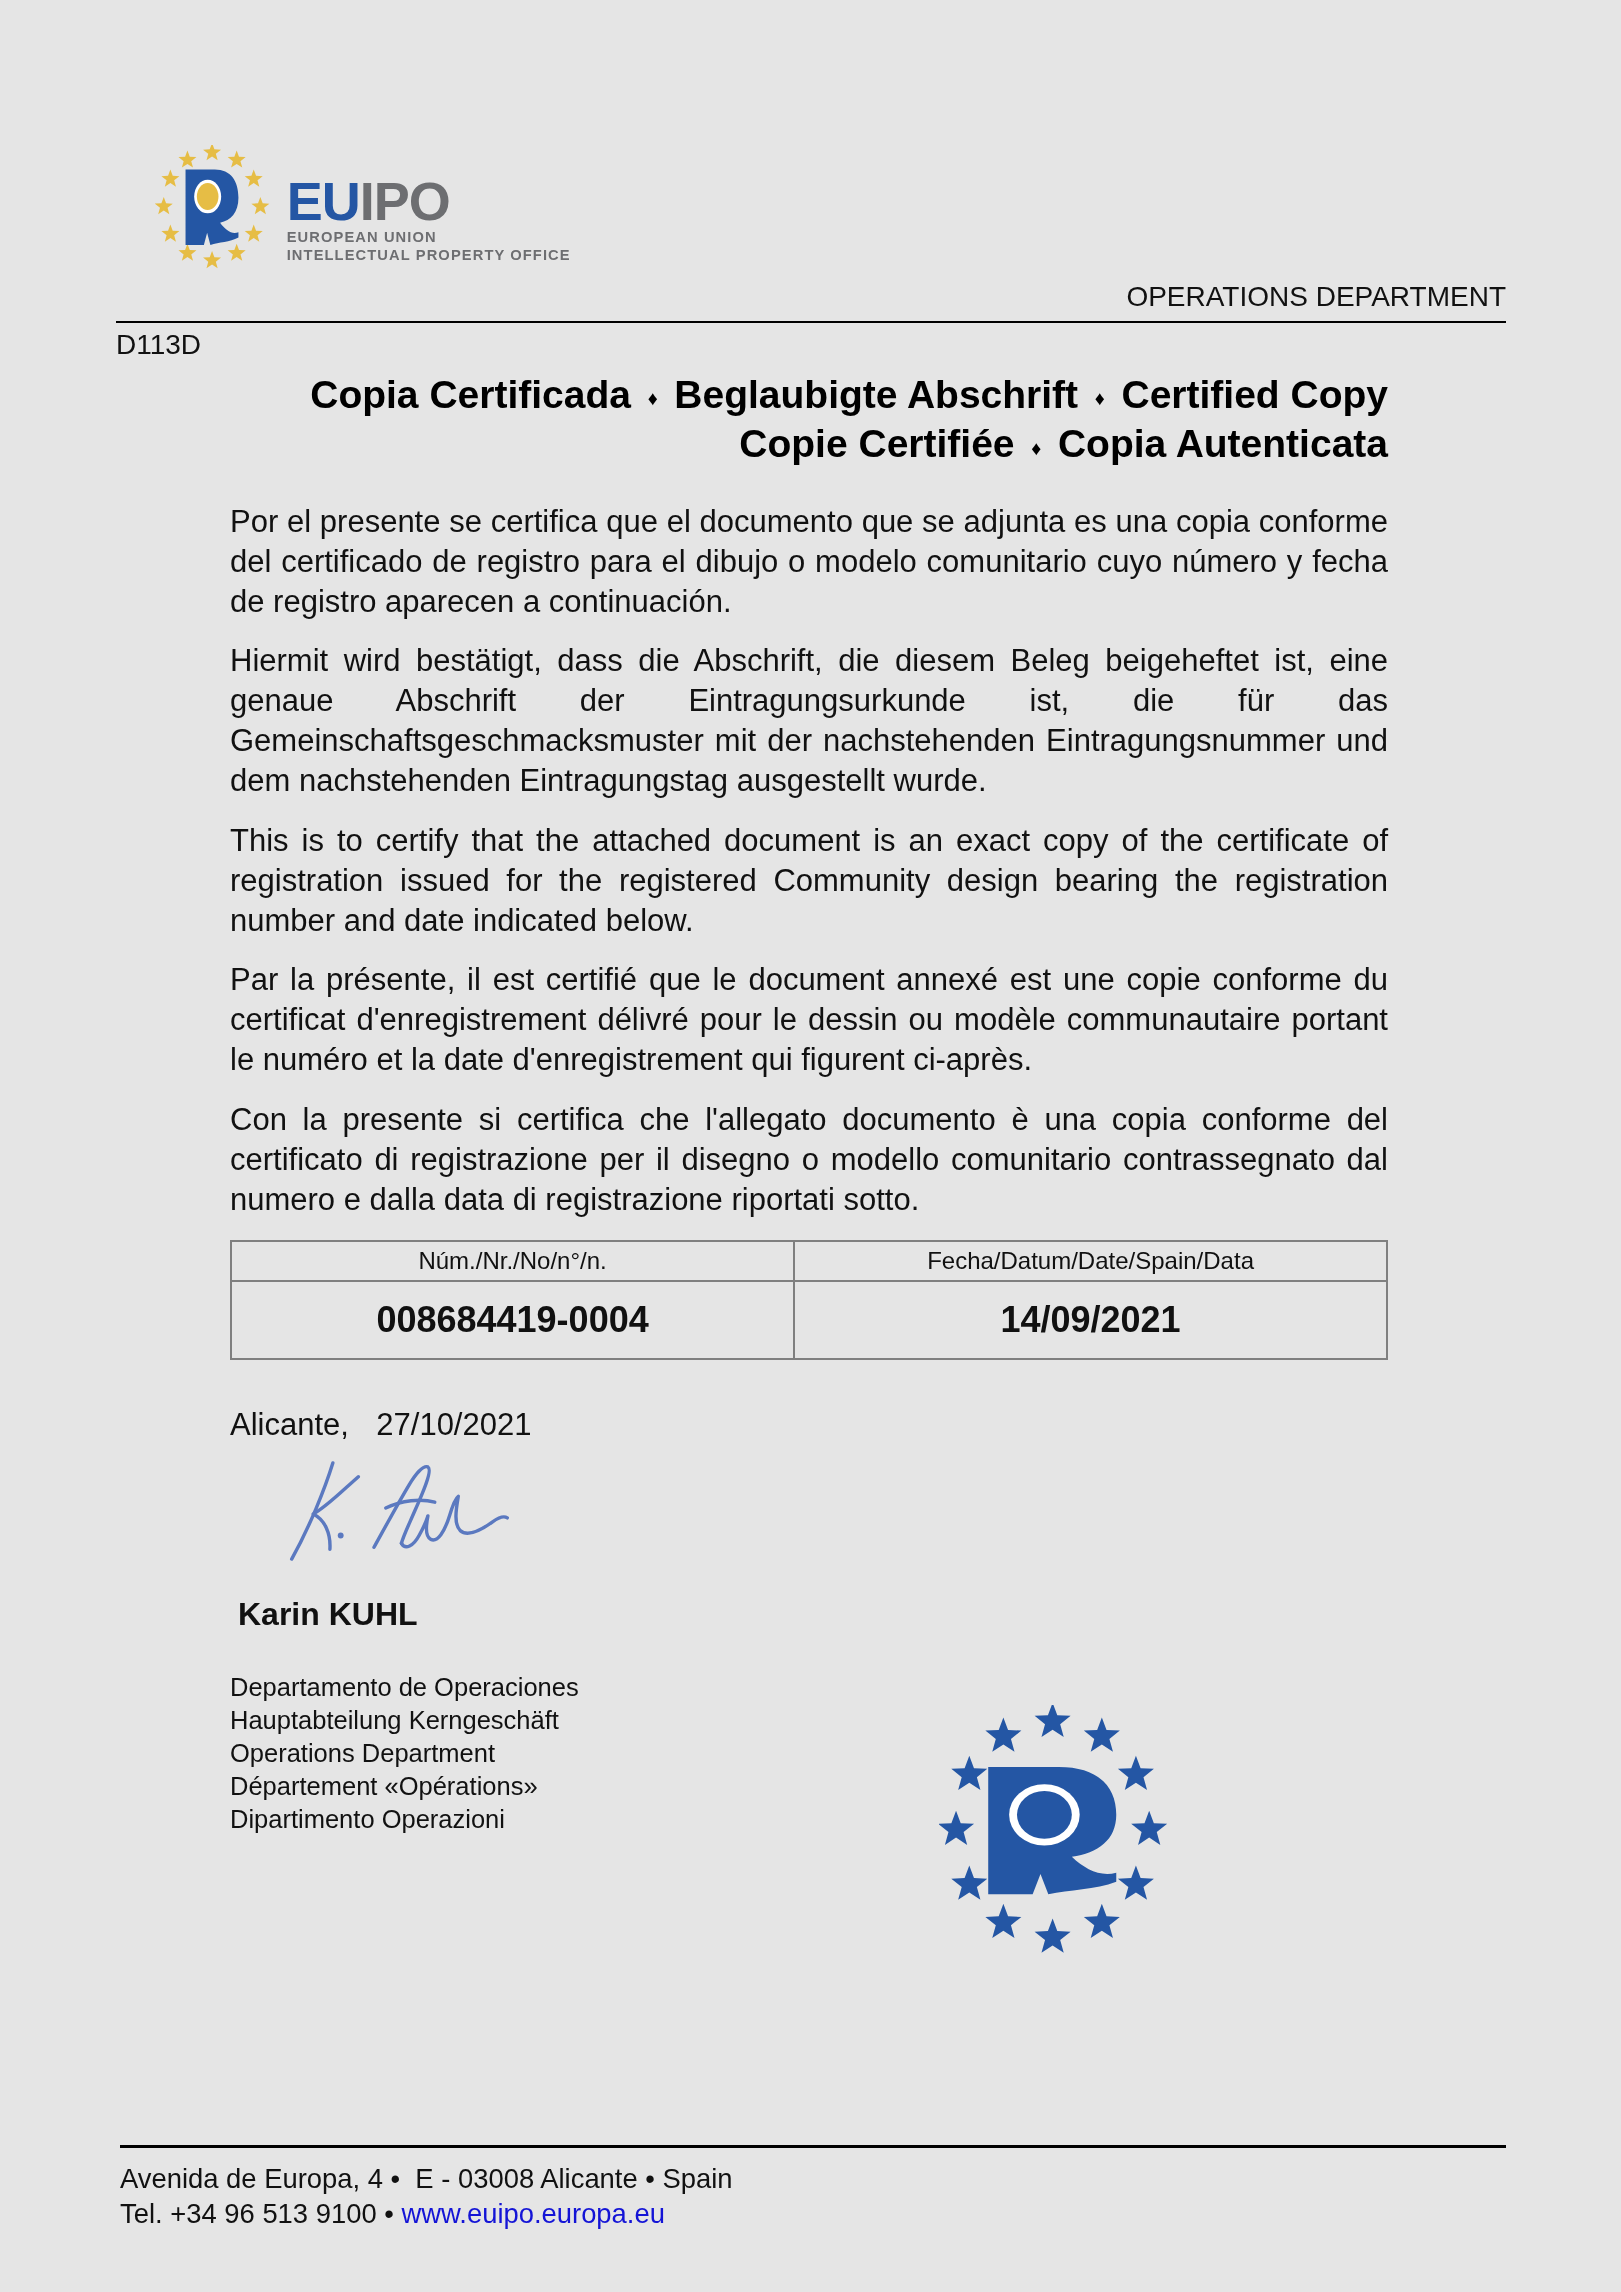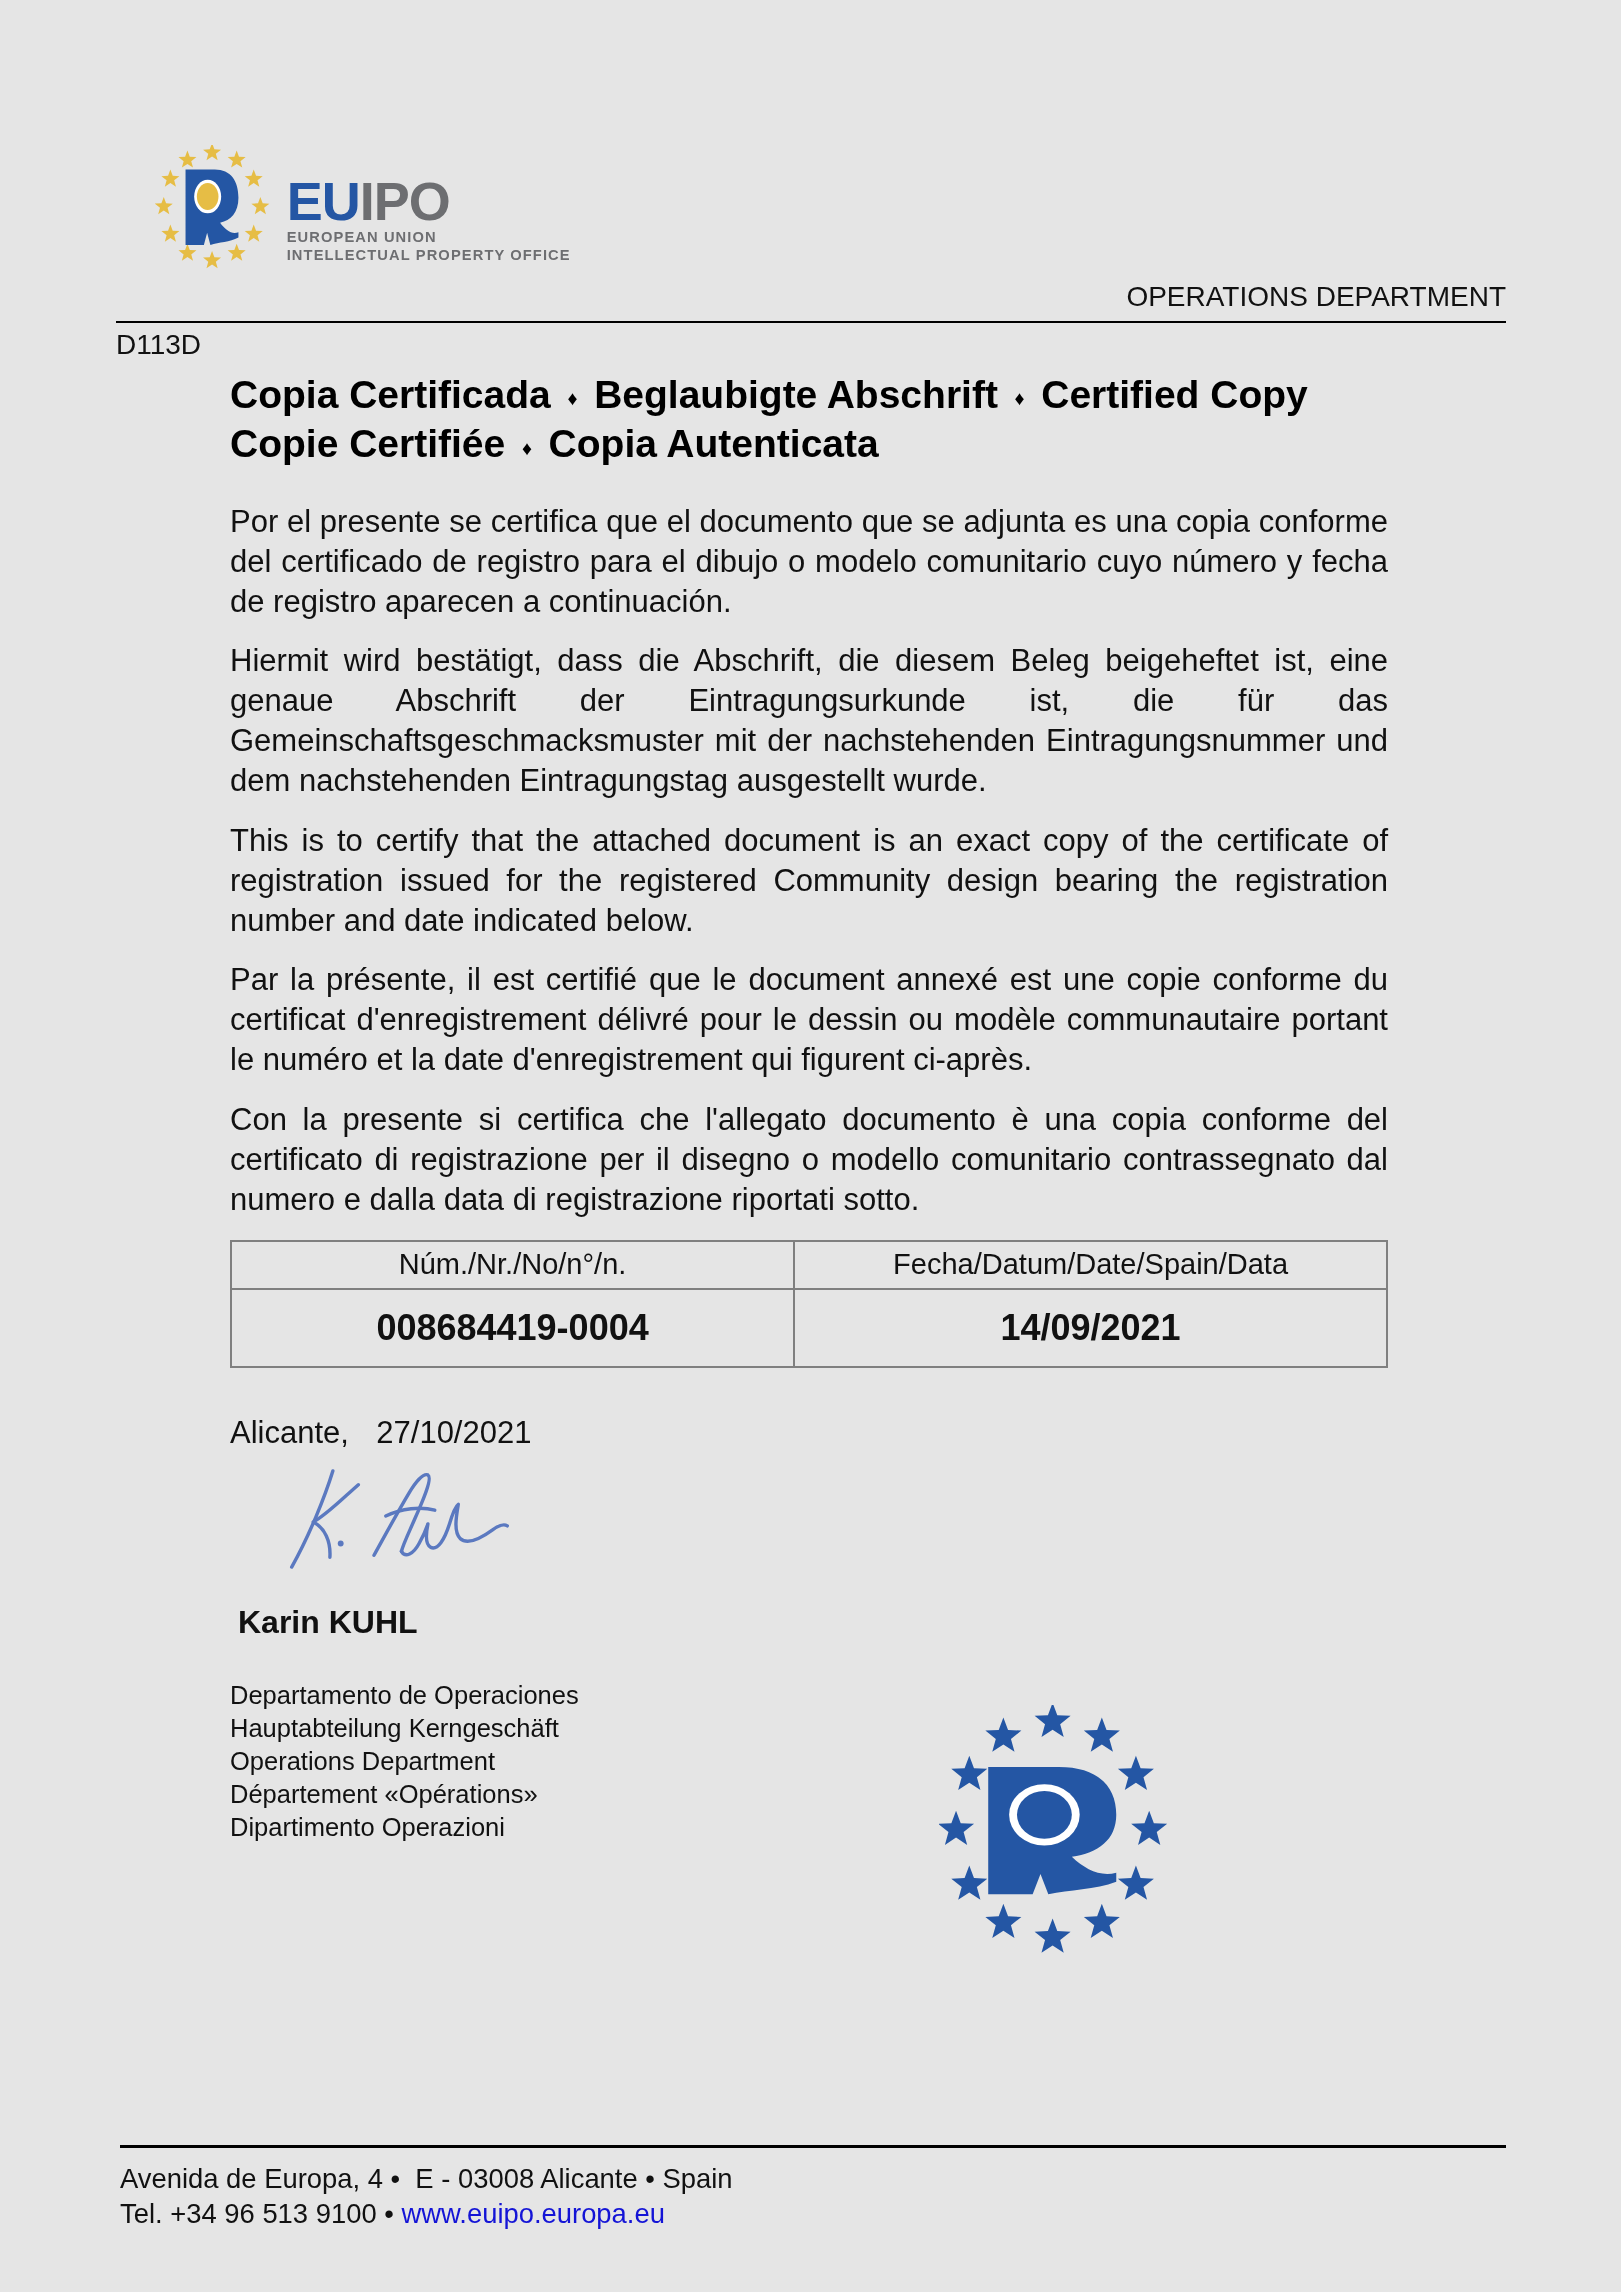--- a/index.html
+++ b/index.html
@@ -23,31 +23,31 @@
   .wordmark-line{font-weight:bold;font-size:54px;line-height:47px;letter-spacing:-1px;}
   .wm-eu{color:var(--accent-blue);}
   .wm-ipo{color:var(--logo-gray);}
   .wordmark-sub{color:var(--logo-gray);font-size:14.7px;line-height:18.6px;letter-spacing:1.1px;margin-top:2.9px;font-weight:bold;}
 
   .dept-line{margin:5.9px 115px 0 116px;text-align:right;font-size:28px;line-height:33px;}
   .rule{margin:7.8px 115px 0 116px;border-top:2.9px solid #000;}
   .form-code{margin:4.9px 115px 0 116px;text-align:left;font-size:28px;line-height:33px;}
 
   
-  .title{margin:11.8px 233px 0 230px;text-align:left;font-weight:bold;font-size:39px;line-height:46px;color:#000;}
+  .title{margin:11.8px 233px 0 230px;text-align:right;font-weight:bold;font-size:39px;line-height:46px;color:#000;}
   .diamond{display:inline-block;font-size:19.6px;vertical-align:2.9px;margin:0 16.7px;}
 
   
   .paras{margin:31px 233px 0 230px;}
   .paras p{margin:0 0 19.6px 0;font-size:31px;line-height:40px;text-align:justify;}
 
   
   .cert-table{margin:13.7px 233px 0 230px;border:2px solid var(--table-border);display:grid;grid-template-columns:48.8% 51.2%;}
   .cert-cell{display:flex;align-items:center;justify-content:center;}
-  .cert-head{font-size:29px;height:48px;border-bottom:2px solid var(--table-border);}
+  .cert-head{font-size:24px;height:40px;border-bottom:2px solid var(--table-border);}
   .cert-val{font-size:36px;font-weight:bold;height:76px;}
   .col-first{border-right:2px solid var(--table-border);}
 
   
   .place-date{margin:45px 233px 0 230px;font-size:31px;line-height:39px;}
   .place-date .date{margin-left:27.4px;}
   .signature{display:block;margin:9.8px 0 0 276px;width:245px;height:118px;}
   .sig-stroke{stroke:var(--signature-blue);fill:none;stroke-width:3.5;stroke-linecap:round;stroke-linejoin:round;}
   .sig-dot{fill:var(--signature-blue);}
   .signatory-name{margin:23.5px 0 0 238px;font-size:32px;line-height:39px;font-weight:bold;}

